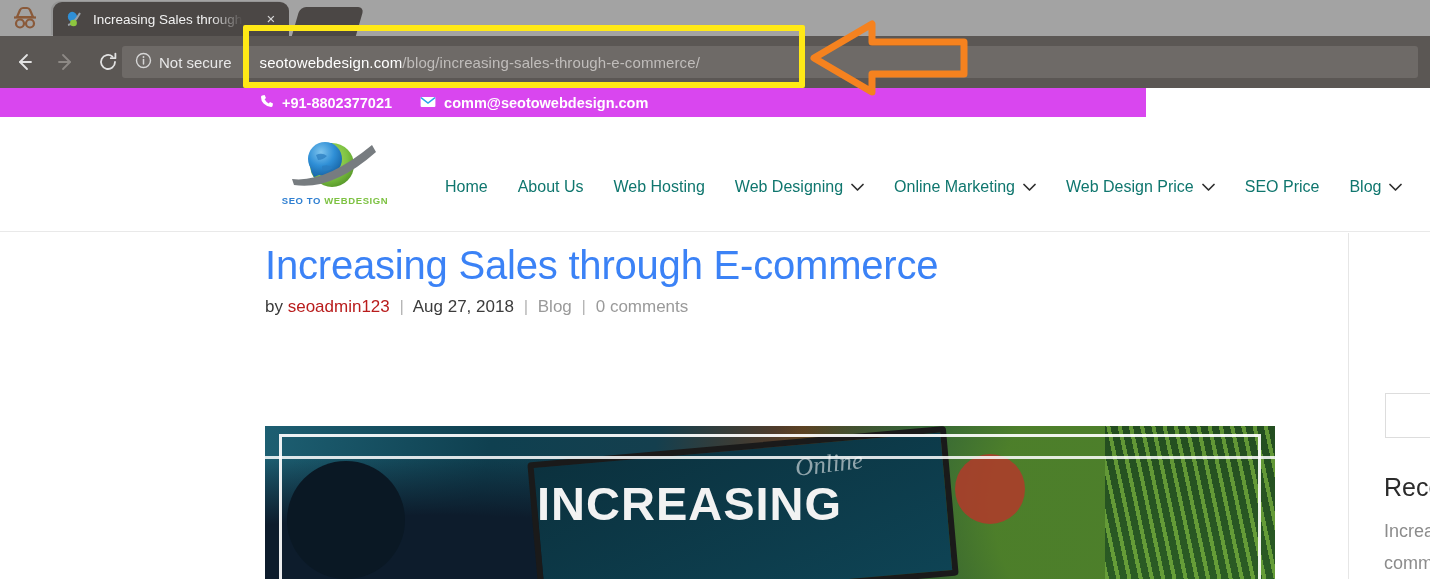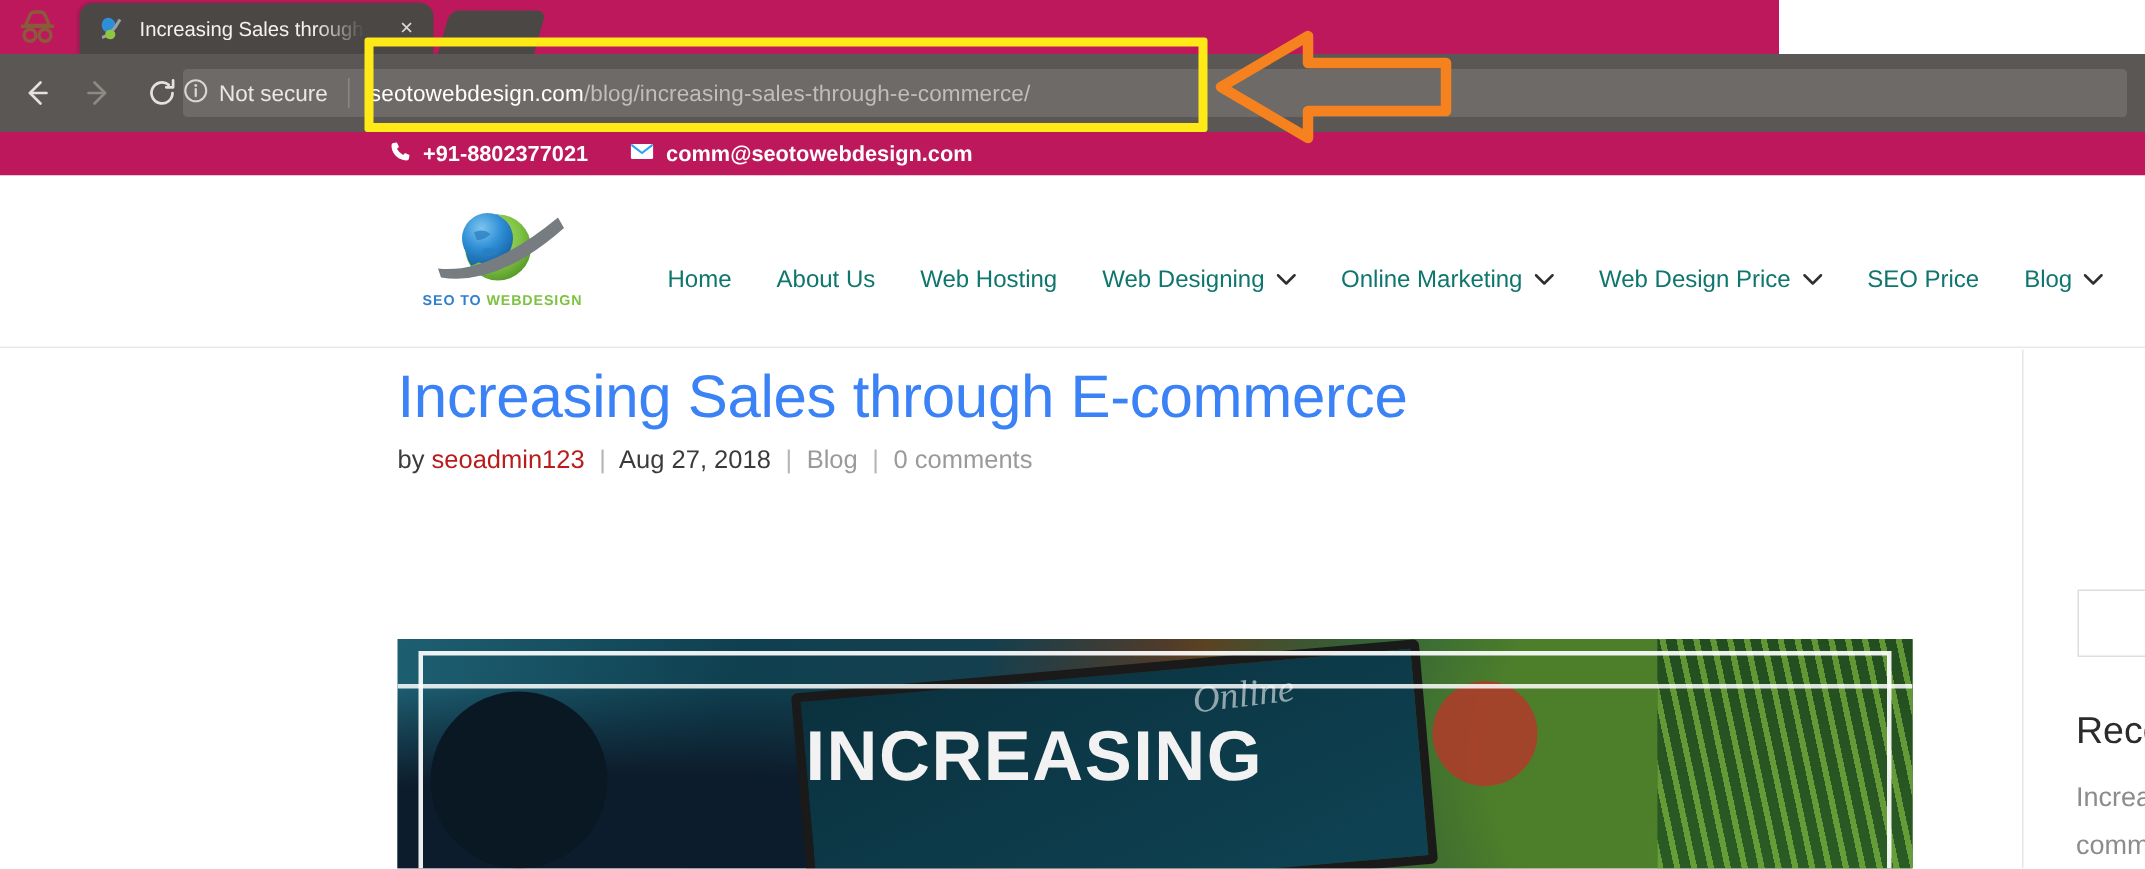--- a/index.html
+++ b/index.html
@@ -7,22 +7,22 @@
   body {
     font-family:"Liberation Sans", sans-serif;
     background:#ffffff;
     position:relative;
   }
 
   
   #browser { position:absolute; left:0; top:0; width:1430px; height:88px; }
 
   .tabstrip {
-    position:absolute; left:0; top:0; width:1186px; height:36px;
-    background:#be185d;
+    position:absolute; left:0; top:0; width:1430px; height:36px;
+    background:#a3a3a3;
   }
   .incognito-badge {
     position:absolute; left:8px; top:4px; width:34px; height:28px;
     display:flex; align-items:center; justify-content:center;
   }
   .tab {
     position:absolute; left:53px; top:2px; width:236px; height:34px;
     background:#4b4745;
     border-top-left-radius:9px; border-top-right-radius:9px;
     display:flex; align-items:center;
@@ -57,21 +57,21 @@
   #forward-btn { left:52px; }
   #reload-btn { left:94px; }
 
   .omnibox {
     position:absolute; left:122px; top:10px; width:1296px; height:32px;
     background:#6e6a67; border-radius:3px;
     display:flex; align-items:center;
   }
   .security-chip {
     display:flex; align-items:center; gap:7px;
-    padding-left:0; padding-right:13px; height:32px;
+    padding-left:13px; padding-right:13px; height:32px;
     color:#e8e8e8; font-size:15px; white-space:nowrap;
   }
   .chip-divider { width:1px; height:20px; background:#8b8784; }
   .url-text {
     padding-left:14px; font-size:15px; white-space:nowrap;
     letter-spacing:0.1px;
   }
   .url-host { color:#ffffff; }
   .url-path { color:#c0bdbb; }
 
@@ -84,22 +84,22 @@
   
   #pointer-arrow {
     position:absolute; left:810px; top:20px; width:158px; height:76px;
     z-index:40;
   }
 
   
   #site { position:absolute; left:0; top:88px; width:1430px; height:491px; background:#fff; }
 
   .topbar {
-    position:absolute; left:0; top:0; width:1430px; height:29px;
-    background:#be185d;
+    position:absolute; left:0; top:0; width:1146px; height:29px;
+    background:#d946ef;
     display:flex; align-items:center;
   }
   .topbar-inner { margin-left:260px; display:flex; align-items:center; gap:28px; }
   .topbar-item {
     display:flex; align-items:center; gap:8px;
     color:#ffffff; font-size:14.5px; font-weight:bold;
   }
 
   .site-header {
     position:absolute; left:0; top:29px; width:1430px; height:115px;

